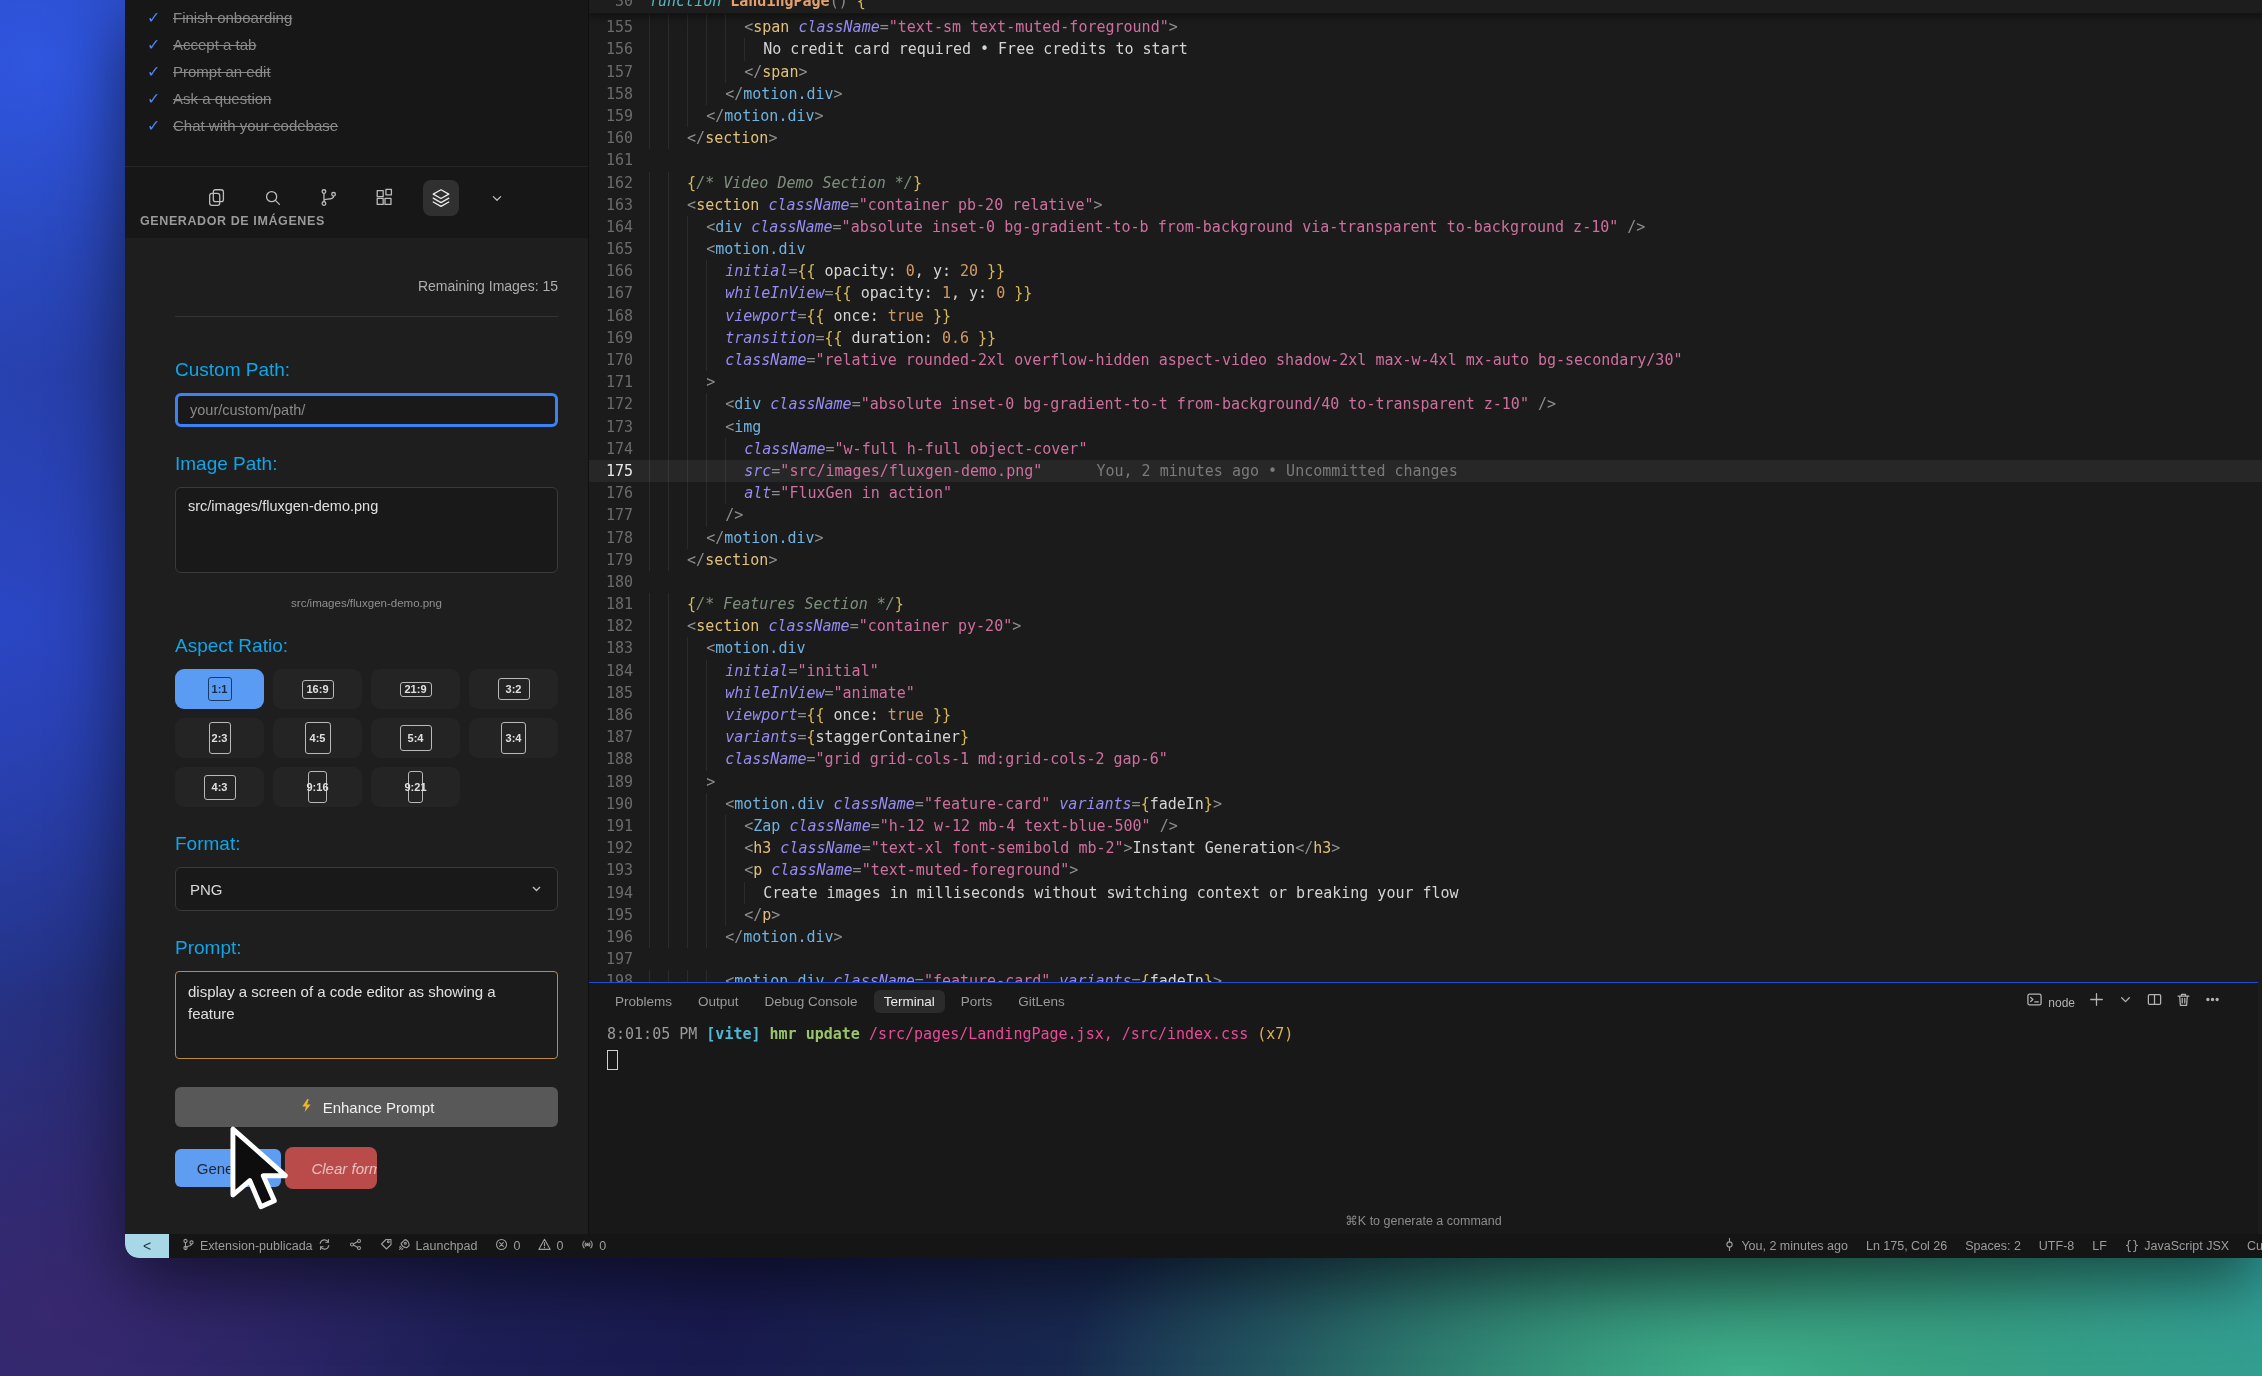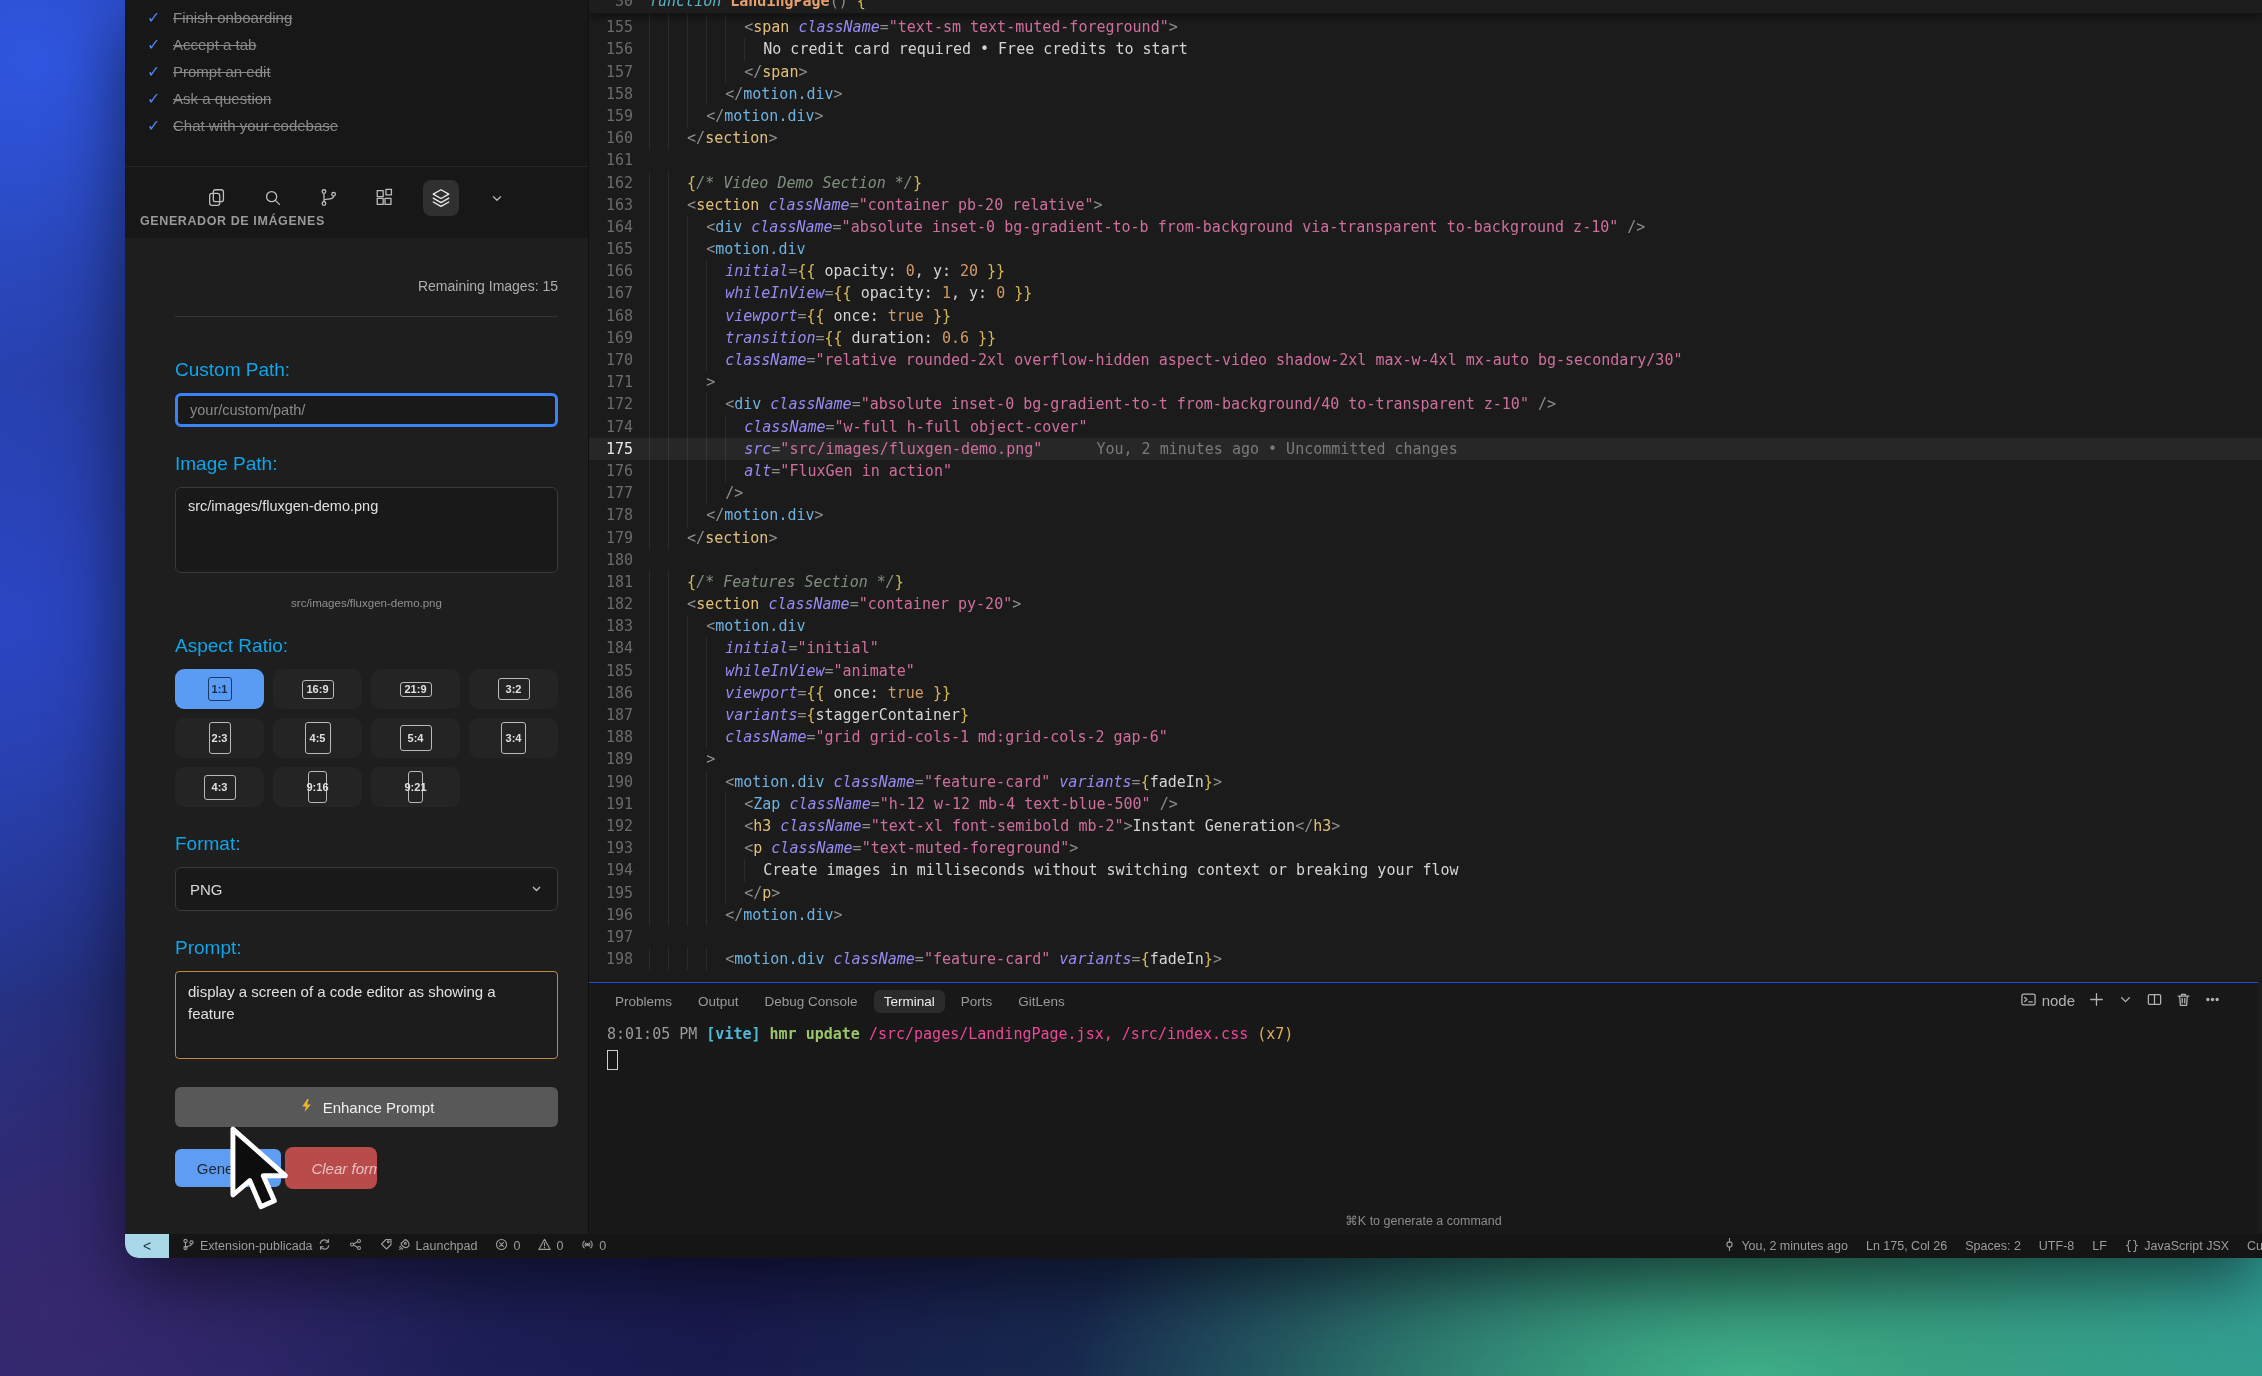--- a/index.html
+++ b/index.html
@@ -65,21 +65,21 @@
   .c-nu{color:#d19a66}.c-pr{color:#d4d4d4}.c-tx{color:#d4d4d4}
   .c-cm{color:#7e8f7d;font-style:italic}.c-kw{color:#56b6c2;font-style:italic}
   .c-fn{color:#e5a06c;font-weight:bold}.c-bl{color:#7a7a7a}
   
   .terminal{position:absolute;left:0;right:4px;top:982px;height:252px;background:#181818;border-top:1px solid #1d4ed8}
   .term-tabs{display:flex;align-items:center;height:36px;padding:0 16px;gap:6px;color:#9a9a9a;font-size:13.5px}
   .ttab{padding:4px 10px;border-radius:6px;cursor:pointer}
   .ttab.active{background:#2b2b2b;color:#ececec}
   .term-controls{margin-left:auto;display:flex;align-items:center;gap:14px;color:#b3b3b3;padding-right:22px}
   .term-controls svg{width:15px;height:15px}
-  .shell-pill{display:flex;align-items:flex-start;gap:6px;font-size:15px}
+  .shell-pill{display:flex;align-items:flex-end;gap:6px;font-size:12px}
   .term-log{padding:6px 0 0 18px;font-family:"DejaVu Sans Mono",monospace;font-size:15px;color:#bdbdbd;white-space:pre}
   .t-time{color:#9a9a9a}.t-vite{color:#4fb9d6;font-weight:bold}.t-ok{color:#9ac46a;font-weight:bold}.t-file{color:#ec4899}.t-cnt{color:#e0b050;font-weight:normal}
   .block-cursor{margin:7px 0 0 18px;width:9px;height:18px;border:1px solid #cfcfcf}
   .term-hint{position:absolute;left:0;right:0;bottom:7px;text-align:center;color:#8c8c8c;font-size:12.5px}
   
   .statusbar{position:absolute;left:0;right:0;bottom:0;height:24px;background:#151515;display:flex;align-items:center;color:#9c9c9c;font-size:12.5px;overflow:hidden}
   .remote-pill{width:44px;height:24px;background:#a8d7e8;color:#18323e;display:flex;align-items:center;justify-content:center;font-size:14px;border-radius:0 0 0 13px;flex:0 0 44px;cursor:pointer}
   .sb-left{display:flex;align-items:flex-start;gap:18px;margin-left:13px}
   .sb-right{margin-left:auto;display:flex;align-items:center;gap:18px;margin-right:-46px}
   .sitem{display:flex;align-items:center;gap:5px;cursor:pointer;white-space:nowrap}
@@ -261,20 +261,21 @@
           <div class="code-row"><span class="ln">163</span><span class="lc"><span class="ig"></span><span class="ig"></span><span class="c-pn">&lt;</span><span class="c-ty">section</span><span class="c-tx"> </span><span class="c-at">className</span><span class="c-pn">=</span><span class="c-st">"container pb-20 relative"</span><span class="c-pn">&gt;</span></span></div>
           <div class="code-row"><span class="ln">164</span><span class="lc"><span class="ig"></span><span class="ig"></span><span class="ig"></span><span class="c-pn">&lt;</span><span class="c-tb">div</span><span class="c-tx"> </span><span class="c-at">className</span><span class="c-pn">=</span><span class="c-st">"absolute inset-0 bg-gradient-to-b from-background via-transparent to-background z-10"</span><span class="c-tx"> </span><span class="c-pn">/&gt;</span></span></div>
           <div class="code-row"><span class="ln">165</span><span class="lc"><span class="ig"></span><span class="ig"></span><span class="ig"></span><span class="c-pn">&lt;</span><span class="c-tb">motion.div</span></span></div>
           <div class="code-row"><span class="ln">166</span><span class="lc"><span class="ig"></span><span class="ig"></span><span class="ig"></span><span class="ig"></span><span class="c-at">initial</span><span class="c-pn">=</span><span class="c-br">{{</span><span class="c-pr"> opacity: </span><span class="c-nu">0</span><span class="c-pr">, y: </span><span class="c-nu">20</span><span class="c-pr"> </span><span class="c-br">}}</span></span></div>
           <div class="code-row"><span class="ln">167</span><span class="lc"><span class="ig"></span><span class="ig"></span><span class="ig"></span><span class="ig"></span><span class="c-at">whileInView</span><span class="c-pn">=</span><span class="c-br">{{</span><span class="c-pr"> opacity: </span><span class="c-nu">1</span><span class="c-pr">, y: </span><span class="c-nu">0</span><span class="c-pr"> </span><span class="c-br">}}</span></span></div>
           <div class="code-row"><span class="ln">168</span><span class="lc"><span class="ig"></span><span class="ig"></span><span class="ig"></span><span class="ig"></span><span class="c-at">viewport</span><span class="c-pn">=</span><span class="c-br">{{</span><span class="c-pr"> once: </span><span class="c-nu">true</span><span class="c-pr"> </span><span class="c-br">}}</span></span></div>
           <div class="code-row"><span class="ln">169</span><span class="lc"><span class="ig"></span><span class="ig"></span><span class="ig"></span><span class="ig"></span><span class="c-at">transition</span><span class="c-pn">=</span><span class="c-br">{{</span><span class="c-pr"> duration: </span><span class="c-nu">0.6</span><span class="c-pr"> </span><span class="c-br">}}</span></span></div>
           <div class="code-row"><span class="ln">170</span><span class="lc"><span class="ig"></span><span class="ig"></span><span class="ig"></span><span class="ig"></span><span class="c-at">className</span><span class="c-pn">=</span><span class="c-st">"relative rounded-2xl overflow-hidden aspect-video shadow-2xl max-w-4xl mx-auto bg-secondary/30"</span></span></div>
           <div class="code-row"><span class="ln">171</span><span class="lc"><span class="ig"></span><span class="ig"></span><span class="ig"></span><span class="c-pn">&gt;</span></span></div>
           <div class="code-row"><span class="ln">172</span><span class="lc"><span class="ig"></span><span class="ig"></span><span class="ig"></span><span class="ig"></span><span class="c-pn">&lt;</span><span class="c-tb">div</span><span class="c-tx"> </span><span class="c-at">className</span><span class="c-pn">=</span><span class="c-st">"absolute inset-0 bg-gradient-to-t from-background/40 to-transparent z-10"</span><span class="c-tx"> </span><span class="c-pn">/&gt;</span></span></div>
+          <div class="code-row"><span class="ln">173</span><span class="lc"><span class="ig"></span><span class="ig"></span><span class="ig"></span><span class="ig"></span><span class="c-pn">&lt;</span><span class="c-tb">img</span></span></div>
           <div class="code-row"><span class="ln">174</span><span class="lc"><span class="ig"></span><span class="ig"></span><span class="ig"></span><span class="ig"></span><span class="ig"></span><span class="c-at">className</span><span class="c-pn">=</span><span class="c-st">"w-full h-full object-cover"</span></span></div>
           <div class="code-row current"><span class="ln">175</span><span class="lc"><span class="ig"></span><span class="ig"></span><span class="ig"></span><span class="ig"></span><span class="ig"></span><span class="c-at">src</span><span class="c-pn">=</span><span class="c-st">"src/images/fluxgen-demo.png"</span><span class="c-bl">      You, 2 minutes ago • Uncommitted changes</span></span></div>
           <div class="code-row"><span class="ln">176</span><span class="lc"><span class="ig"></span><span class="ig"></span><span class="ig"></span><span class="ig"></span><span class="ig"></span><span class="c-at">alt</span><span class="c-pn">=</span><span class="c-st">"FluxGen in action"</span></span></div>
           <div class="code-row"><span class="ln">177</span><span class="lc"><span class="ig"></span><span class="ig"></span><span class="ig"></span><span class="ig"></span><span class="c-pn">/&gt;</span></span></div>
           <div class="code-row"><span class="ln">178</span><span class="lc"><span class="ig"></span><span class="ig"></span><span class="ig"></span><span class="c-pn">&lt;/</span><span class="c-tb">motion.div</span><span class="c-pn">&gt;</span></span></div>
           <div class="code-row"><span class="ln">179</span><span class="lc"><span class="ig"></span><span class="ig"></span><span class="c-pn">&lt;/</span><span class="c-ty">section</span><span class="c-pn">&gt;</span></span></div>
           <div class="code-row"><span class="ln">180</span><span class="lc"></span></div>
           <div class="code-row"><span class="ln">181</span><span class="lc"><span class="ig"></span><span class="ig"></span><span class="c-br">{</span><span class="c-cm">/* Features Section */</span><span class="c-br">}</span></span></div>
           <div class="code-row"><span class="ln">182</span><span class="lc"><span class="ig"></span><span class="ig"></span><span class="c-pn">&lt;</span><span class="c-ty">section</span><span class="c-tx"> </span><span class="c-at">className</span><span class="c-pn">=</span><span class="c-st">"container py-20"</span><span class="c-pn">&gt;</span></span></div>
           <div class="code-row"><span class="ln">183</span><span class="lc"><span class="ig"></span><span class="ig"></span><span class="ig"></span><span class="c-pn">&lt;</span><span class="c-tb">motion.div</span></span></div>

